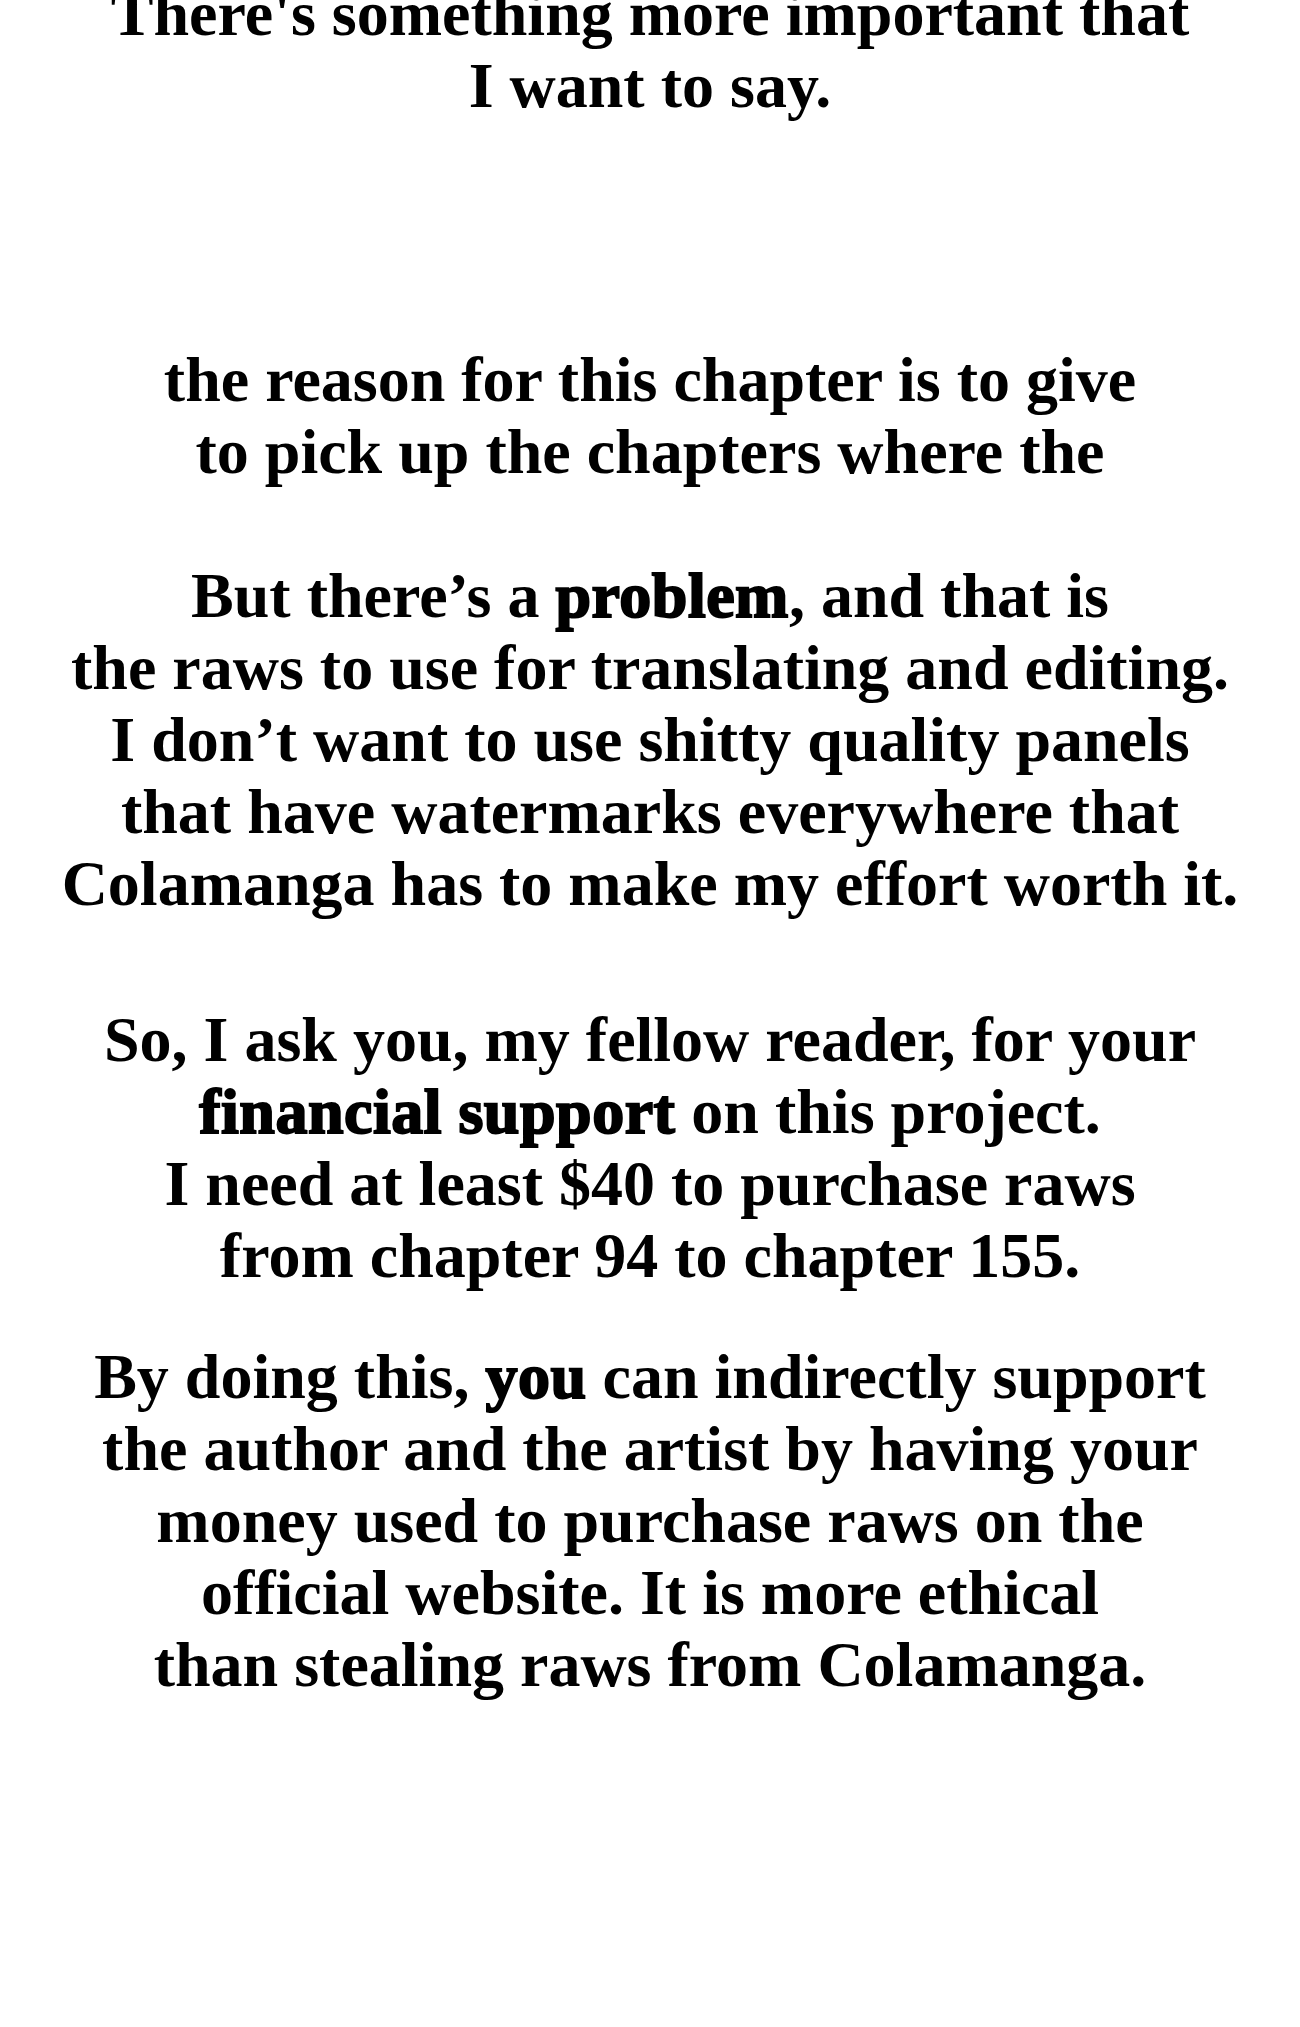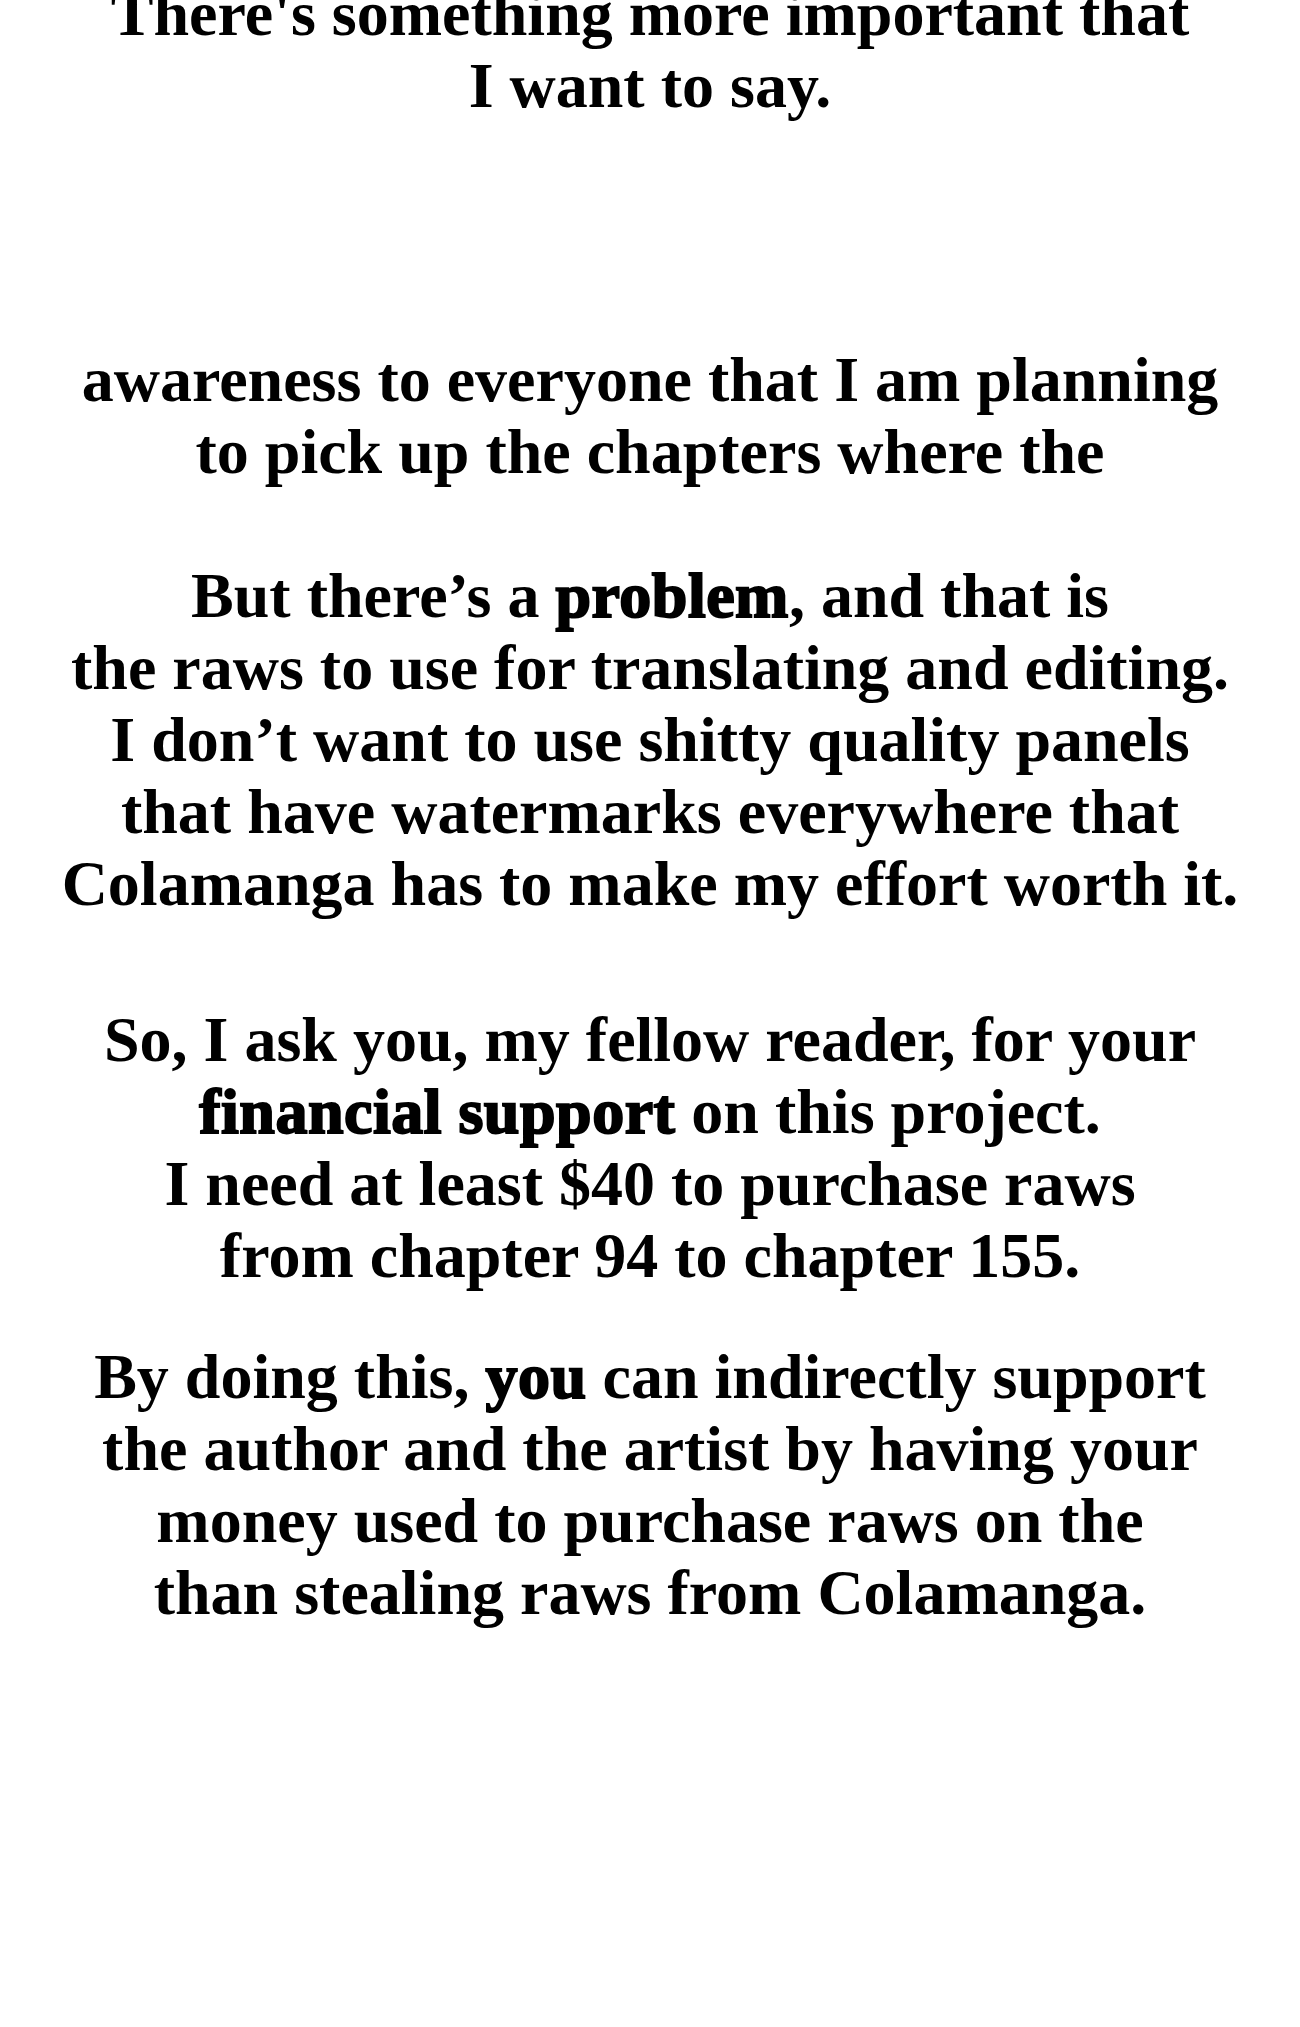--- a/index.html
+++ b/index.html
@@ -48,36 +48,37 @@
 </head>
 <body>
 
 <main class="page">
   <section class="document" id="document">
       <div class="paragraph paragraph-1">
         <div class="text-line"><span class="">There's something more important that</span></div>
         <div class="text-line"><span class="">I want to say.</span></div>
       </div>
       <div class="paragraph paragraph-2">
-        <div class="text-line"><span class="">awareness to everyone that I am planning</span></div>
+        <div class="text-line"><span class="">the reason for this chapter is to give</span></div>
         <div class="text-line"><span class="">to pick up the chapters where the</span></div>
       </div>
       <div class="paragraph paragraph-3">
         <div class="text-line"><span class="">But there’s a </span><span class="em">problem</span><span class="">, and that is</span></div>
         <div class="text-line"><span class="">the raws to use for translating and editing.</span></div>
         <div class="text-line"><span class="">I don’t want to use shitty quality panels</span></div>
         <div class="text-line"><span class="">that have watermarks everywhere that</span></div>
         <div class="text-line"><span class="">Colamanga has to make my effort worth it.</span></div>
       </div>
       <div class="paragraph paragraph-4">
         <div class="text-line"><span class="">So, I ask you, my fellow reader, for your</span></div>
         <div class="text-line"><span class="em">financial support</span><span class=""> on this project.</span></div>
         <div class="text-line"><span class="">I need at least $40 to purchase raws</span></div>
         <div class="text-line"><span class="">from chapter 94 to chapter 155.</span></div>
       </div>
       <div class="paragraph paragraph-5">
         <div class="text-line"><span class="">By doing this, </span><span class="em">you</span><span class=""> can indirectly support</span></div>
         <div class="text-line"><span class="">the author and the artist by having your</span></div>
         <div class="text-line"><span class="">money used to purchase raws on the</span></div>
+        <div class="text-line"><span class="">official website. It is more ethical</span></div>
         <div class="text-line"><span class="">than stealing raws from Colamanga.</span></div>
       </div>
     </section>
 </main>
 
 </body></html>

